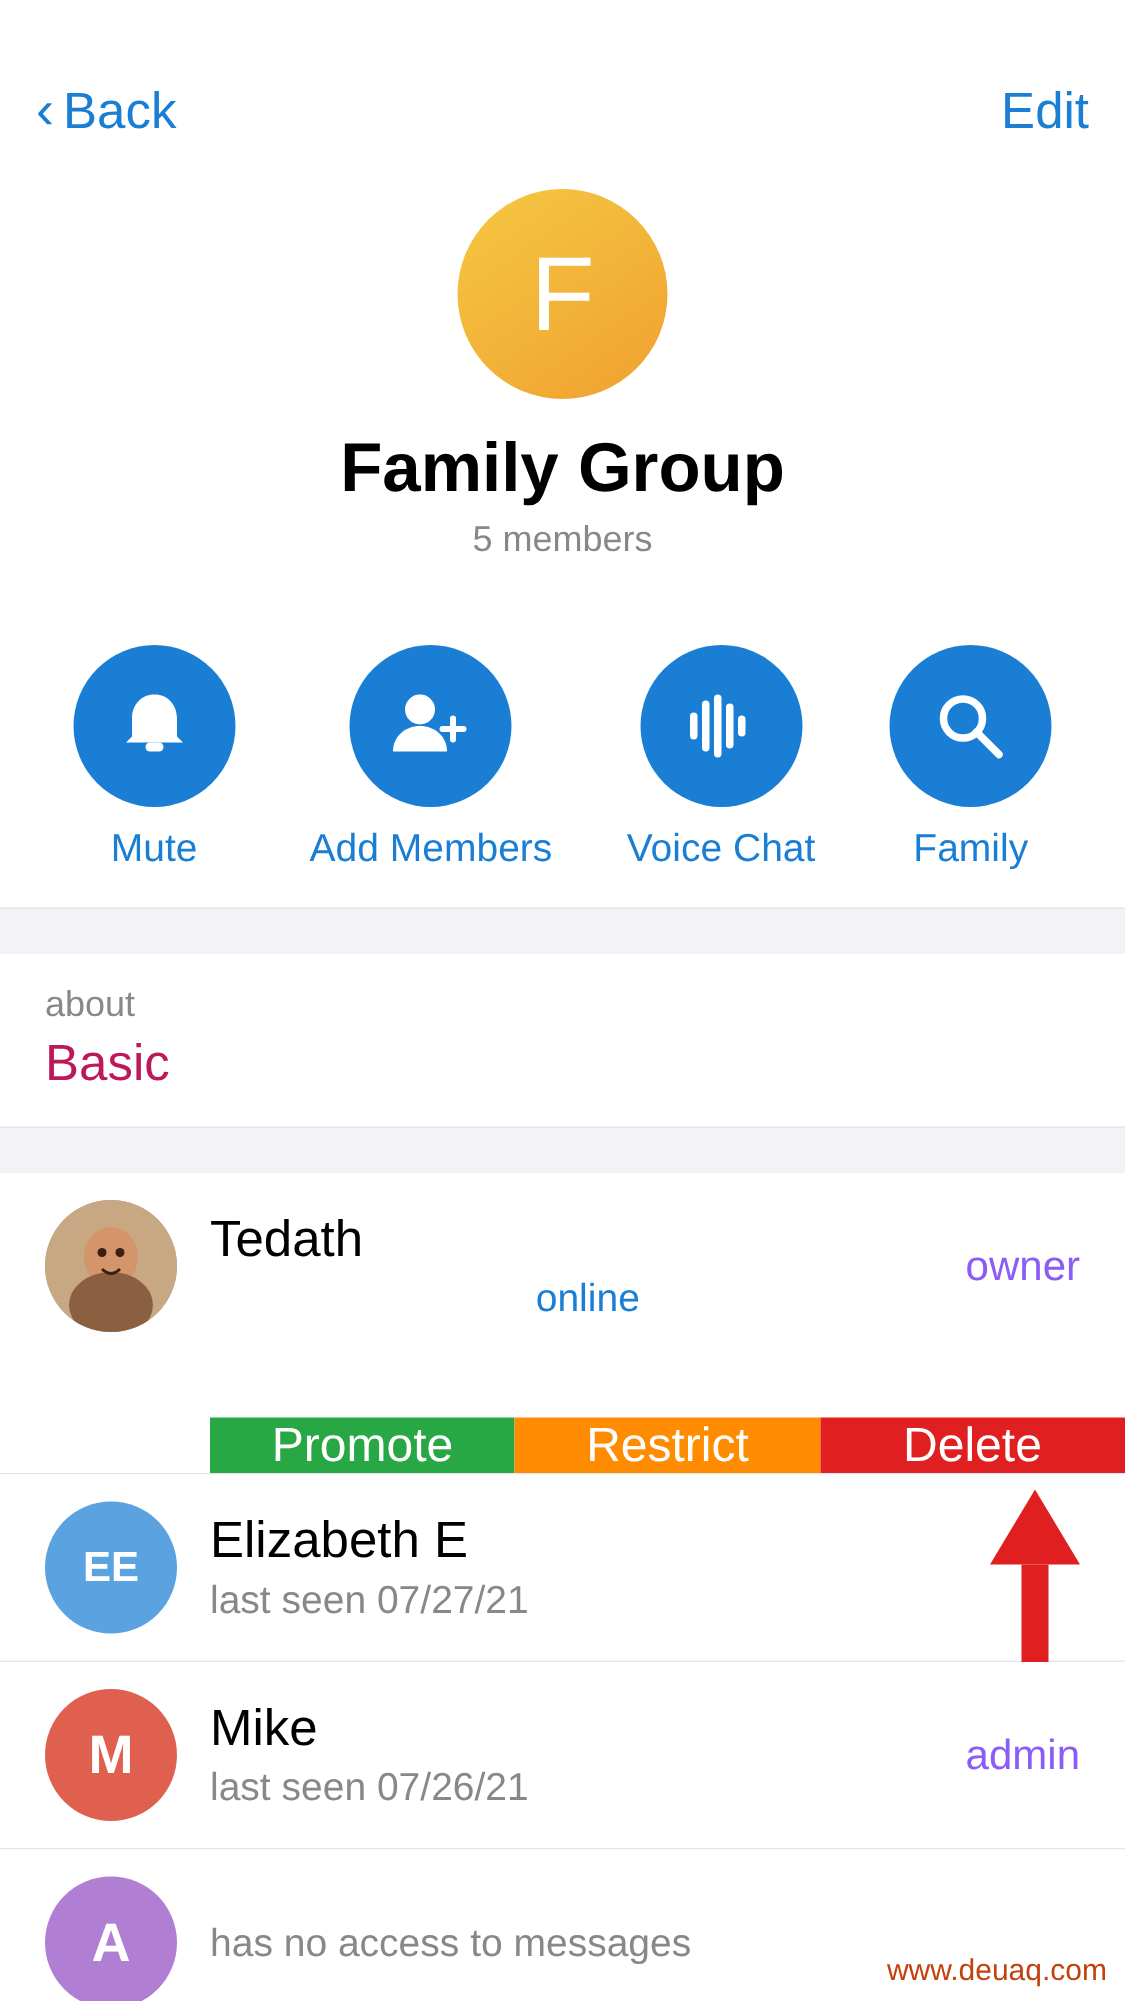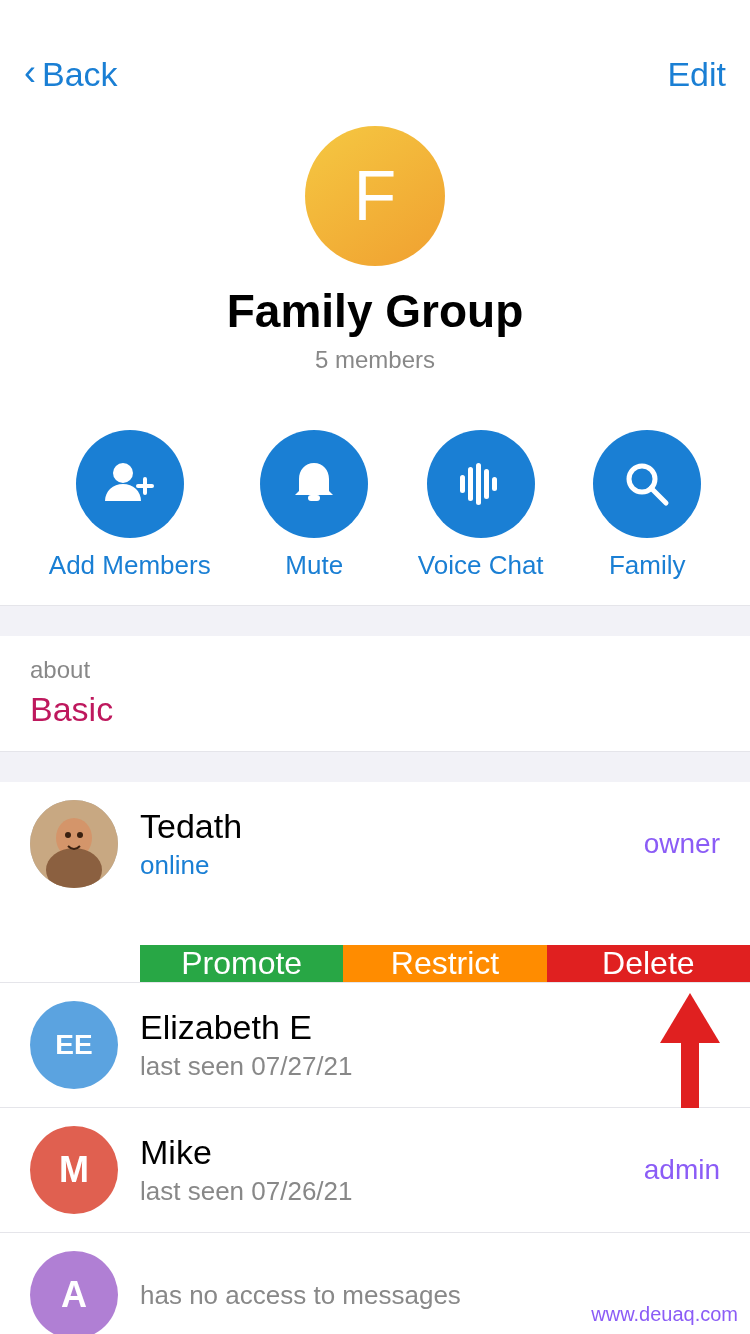--- a/index.html
+++ b/index.html
@@ -162,20 +162,21 @@
       font-size: 34px;
       font-weight: 500;
       color: #000;
       margin-bottom: 4px;
     }
     .member-status {
       font-size: 26px;
     }
     .member-status.online {
       color: #1a7fd4;
+      text-align: center;
     }
     .member-status.last-seen {
       color: #888;
     }
     .member-role {
       font-size: 28px;
       color: #8b5cf6;
     }
 
     
@@ -220,21 +221,21 @@
       border-right: 30px solid transparent;
       border-bottom: 50px solid #e02020;
     }
 
     
     .watermark {
       position: fixed;
       bottom: 8px;
       right: 12px;
       font-size: 20px;
-      color: #8b5cf6;
+      color: #c2410c;
       font-family: Arial, sans-serif;
     }
   </style>
 </head>
 <body>
 
 <div class="header">
   <div class="header-back">
     <span class="chevron">‹</span>
     <span>Back</span>
@@ -244,42 +245,42 @@
 
 <div class="profile-section">
   <div class="avatar-circle">
     <span class="avatar-letter">F</span>
   </div>
   <div class="group-name">Family Group</div>
   <div class="member-count">5 members</div>
 </div>
 
 <div class="actions-row">
+
+  <div class="action-item">
+    <div class="action-btn">
+      <svg width="54" height="54" viewBox="0 0 54 54">
+        <path d="M27 6 C18 6 12 13 12 22 L12 34 L8 38 L46 38 L42 34 L42 22 C42 13 36 6 27 6Z" fill="white"></path>
+        <rect x="21" y="38" width="12" height="6" rx="3" fill="white"></rect>
+        <circle cx="27" cy="10" r="3" fill="white"></circle>
+      </svg>
+    </div>
+    <span class="action-label">Mute</span>
+  </div>
 
   <div class="action-item">
     <div class="action-btn">
       <svg width="54" height="54" viewBox="0 0 54 54">
         <circle cx="20" cy="16" r="10" fill="white"></circle>
         <path d="M2 44c0-10 8-17 18-17s18 7 18 17" fill="white"></path>
         <line x1="42" y1="22" x2="42" y2="36" stroke="white" stroke-width="4" stroke-linecap="round"></line>
         <line x1="35" y1="29" x2="49" y2="29" stroke="white" stroke-width="4" stroke-linecap="round"></line>
       </svg>
     </div>
     <span class="action-label">Add Members</span>
-  </div>
-
-  <div class="action-item">
-    <div class="action-btn">
-      <svg width="54" height="54" viewBox="0 0 54 54">
-        <path d="M27 6 C18 6 12 13 12 22 L12 34 L8 38 L46 38 L42 34 L42 22 C42 13 36 6 27 6Z" fill="white"></path>
-        <rect x="21" y="38" width="12" height="6" rx="3" fill="white"></rect>
-        <circle cx="27" cy="10" r="3" fill="white"></circle>
-      </svg>
-    </div>
-    <span class="action-label">Mute</span>
   </div>
 
   <div class="action-item">
     <div class="action-btn">
       <svg width="54" height="54" viewBox="0 0 54 54">
         <rect x="6" y="18" width="5" height="18" rx="2.5" fill="white"></rect>
         <rect x="14" y="10" width="5" height="34" rx="2.5" fill="white"></rect>
         <rect x="22" y="6" width="5" height="42" rx="2.5" fill="white"></rect>
         <rect x="30" y="12" width="5" height="30" rx="2.5" fill="white"></rect>
         <rect x="38" y="20" width="5" height="14" rx="2.5" fill="white"></rect>

